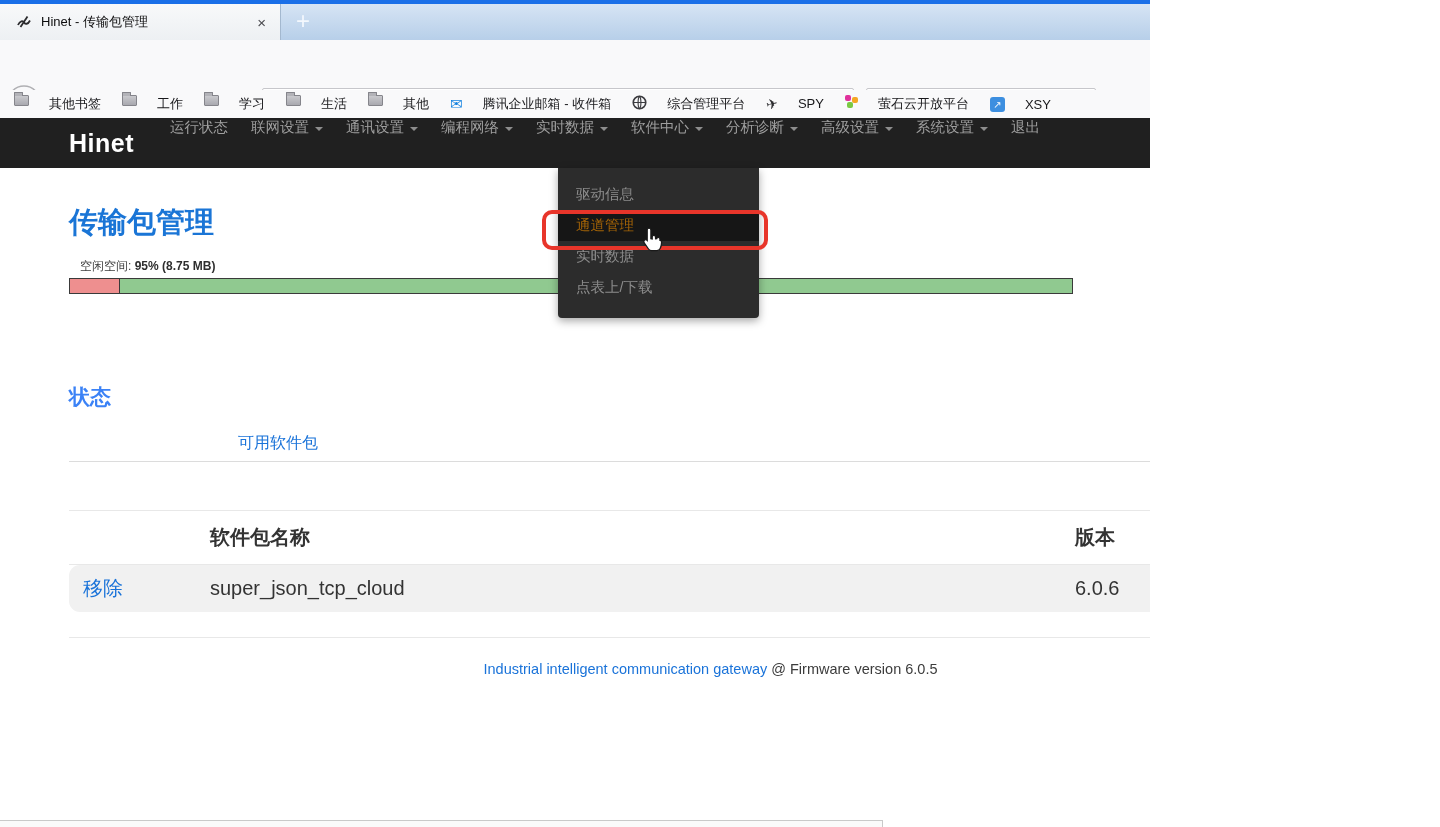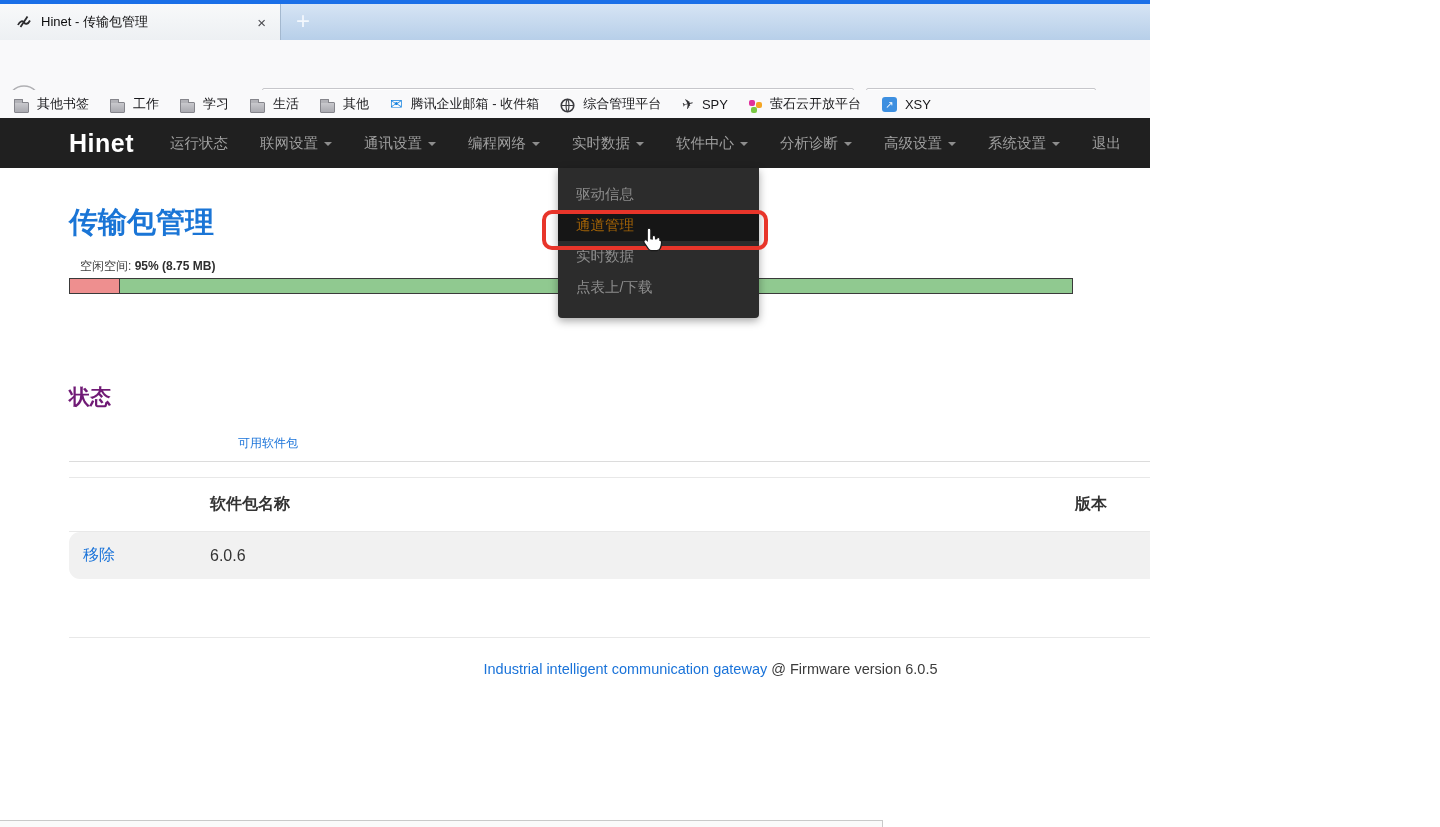--- a/index.html
+++ b/index.html
@@ -50,67 +50,67 @@
   #searchbox input { border:none; outline:none; background:transparent; font-size:15px; width:170px;
                      margin-left:8px; color:#17171a; font-family:"Liberation Sans","DejaVu Sans",sans-serif; }
   #searchbox input::placeholder { color:#76767b; opacity:1; }
   .tb-sep { position:absolute; left:1392px; top:53px; width:1px; height:24px; background:#d4d4d8; }
   #menu-badge { position:absolute; left:1419px; top:42px; width:13px; height:13px; border-radius:50%;
                 background:#45a933; color:#fff; font-size:9px; line-height:13px; text-align:center; }
 
   
   #bookmarks { position:absolute; left:0; top:90px; width:1440px; height:28px; background:#f9f9fa;
                display:flex; align-items:center; padding-left:14px; gap:21px; }
-  .bm { display:flex; align-items:flex-end; gap:8px; font-size:13px; color:#18181b; white-space:nowrap; }
+  .bm { display:flex; align-items:flex-start; gap:20px; font-size:13px; color:#18181b; white-space:nowrap; }
   .folder { position:relative; width:15px; height:11px; background:linear-gradient(180deg,#c9c9cd,#a9a9af);
             border:1px solid #85858b; border-radius:1px; }
   .folder::before { content:""; position:absolute; left:-1px; top:-4px; width:7px; height:3px;
                     background:#b3b3b8; border:1px solid #85858b; border-bottom:none; border-radius:1px 1px 0 0; }
   .bm-mail { color:#1583e0; font-size:15px; font-weight:bold; }
   .bm-plane { color:#2d2d30; font-size:14px; display:inline-block; transform:rotate(-12deg); }
   .ez { display:inline-block; width:13px; height:13px; position:relative; }
   .ez i { position:absolute; width:6px; height:6px; border-radius:2px; }
   .ez i:nth-child(1){ left:0; top:0; background:#e0319c; }
   .ez i:nth-child(2){ right:0; top:2px; background:#f5a623; }
   .ez i:nth-child(3){ left:2px; bottom:0; background:#7ac943; }
   .xsy-ic { display:inline-block; width:15px; height:15px; border-radius:3px; background:#3d8fe0;
             color:#fff; font-size:10px; line-height:15px; text-align:center; }
 
   
   #sitenav { position:absolute; left:0; top:118px; width:1423px; height:50px; background:#202020; }
   #brand { position:absolute; left:69px; top:129px; color:#fff; font-size:25px; font-weight:bold; letter-spacing:.5px; }
-  #navitems { position:absolute; left:170px; top:118px; height:50px; display:flex; align-items:center; gap:32px; }
+  #navitems { position:absolute; left:170px; top:118px; height:50px; display:flex; align-items:flex-start; gap:23px; }
   .navitem { color:#9f9f9f; font-size:14.5px; display:flex; align-items:center; white-space:nowrap; }
   .caret { width:0; height:0; border-left:4px solid transparent; border-right:4px solid transparent;
            border-top:4px solid #8d8d8d; margin-left:6px; margin-top:2px; }
 
   
   #dropdown { position:absolute; left:558px; top:168px; width:201px; background:#2c2c2c;
               border-radius:0 0 4px 4px; padding:11px 0 15px 0; box-shadow:0 3px 8px rgba(0,0,0,.35); z-index:20; }
   .dditem { height:31px; line-height:31px; padding-left:18px; font-size:14.5px; color:#8c8c8c; }
   .dditem.hl { background:#161616; color:#a16207; }
   #redbox { position:absolute; left:542px; top:210px; width:226px; height:40px;
             border:4px solid #e8352a; border-radius:10px; z-index:30; }
   #cursor { position:absolute; left:640px; top:226px; z-index:40; }
 
   
   #pagetitle { position:absolute; left:69px; top:203px; font-size:29px; font-weight:bold; color:#1a75d6; }
   #freespace { position:absolute; left:80px; top:258px; font-size:12px; color:#3c3c3c; }
   #freespace b { color:#2e2e2e; }
   #progress { position:absolute; left:69px; top:278px; width:1004px; height:16px; border:1px solid #3a3a3a; display:flex; }
   #progress .used { width:5%; height:100%; background:#ee8f8f; border-right:1px solid #3a3a3a; }
   #progress .free { width:95%; height:100%; background:#90c990; }
-  #statushead { position:absolute; left:69px; top:383px; font-size:21px; font-weight:bold; color:#701a75; }
+  #statushead { position:absolute; left:69px; top:383px; font-size:21px; font-weight:bold; color:#3b82f6; }
   #tabbar { position:absolute; left:69px; top:424px; width:1283px; height:38px; border-bottom:1px solid #dcdcdc; }
   .ptab-active { position:absolute; left:0; top:0; width:138px; height:38px; background:#fcfcfc;
                  border:1px solid #dcdcdc; border-bottom:1px solid #fcfcfc; border-radius:3px 3px 0 0;
                  color:#6b6b6b; font-size:14.5px; display:flex; align-items:center; justify-content:center; }
   .ptab-link { position:absolute; left:155px; top:0; height:38px; padding:0 14px; color:#1a73d9;
-               font-size:12px; display:flex; align-items:center; }
-  #pkgtable { position:absolute; left:69px; top:477px; width:1283px; font-size:16px; color:#333; }
+               font-size:16px; display:flex; align-items:center; }
+  #pkgtable { position:absolute; left:69px; top:510px; width:1283px; font-size:20px; color:#333; }
   .trow { display:flex; align-items:center; }
   .thead { height:55px; border-top:1px solid #e8e8e8; border-bottom:1px solid #e8e8e8; font-weight:bold; }
   .tdata { height:47px; background:#f1f1f1;border-radius:11px; }
   .c1 { width:141px; padding-left:14px; }
   .c2 { width:865px; }
   .c3 { flex:1; }
   .bluelink { color:#1a73d9; }
   #hr2 { position:absolute; left:69px; top:637px; width:1283px; height:0; border-top:1px solid #e8e8e8; }
   #pagefooter { position:absolute; left:69px; top:661px; width:1283px; text-align:center; font-size:14.5px; color:#3c3c3c; }
 
@@ -377,20 +377,21 @@
   </div>
 
   <div id="pkgtable">
     <div class="trow thead">
       <div class="c1"></div>
       <div class="c2">软件包名称</div>
       <div class="c3">版本</div>
     </div>
     <div class="trow tdata">
       <div class="c1"><span class="bluelink">移除</span></div>
+      <div class="c2">super_json_tcp_cloud</div>
       <div class="c3">6.0.6</div>
     </div>
   </div>
   <div id="hr2"></div>
 
   <div id="pagefooter">
     <span class="bluelink">Industrial intelligent communication gateway</span>
     <span>@ Firmware version 6.0.5</span>
   </div>
 

